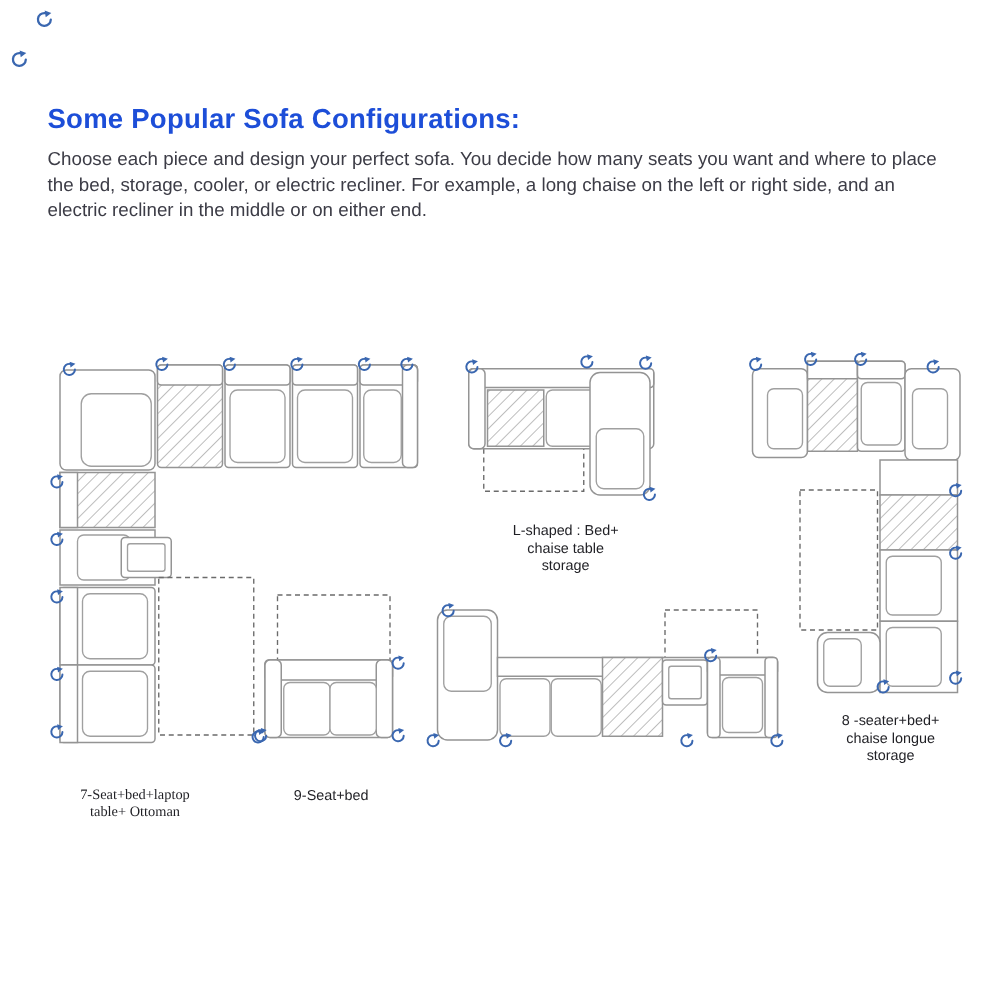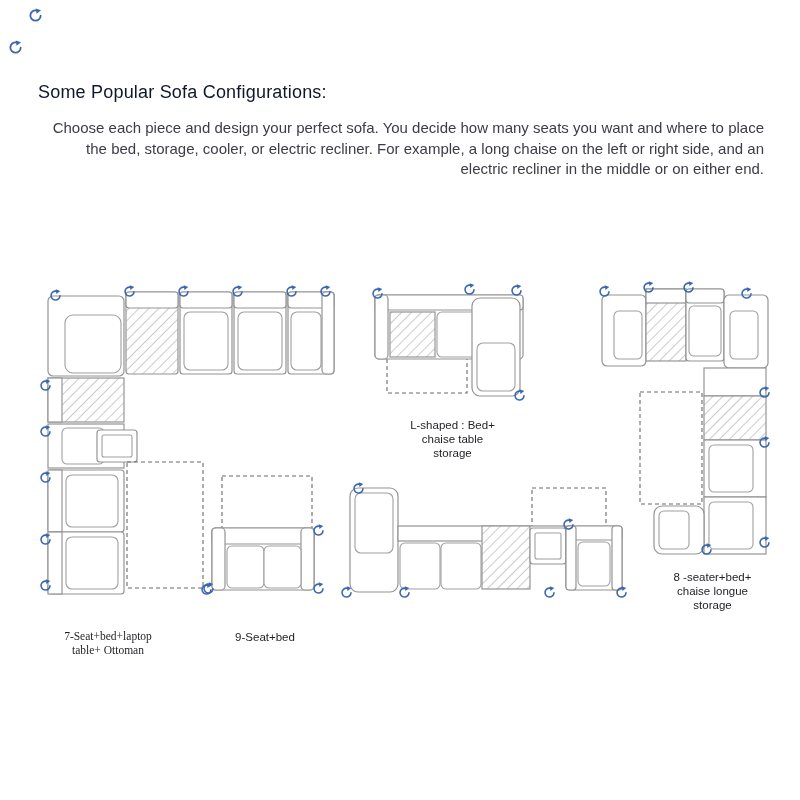--- a/index.html
+++ b/index.html
@@ -5,25 +5,25 @@
   html,body{margin:0;padding:0;background:#ffffff;}
   .page{
     position:relative;width:800px;height:800px;background:#ffffff;overflow:hidden;
     font-family:"Liberation Sans", sans-serif;
   }
   .corner-icon{position:absolute;display:block;}
   .corner-icon.a{left:28px;top:8px;}
   .corner-icon.b{left:8px;top:40px;}
   h1.title{
     position:absolute;left:38px;top:82px;margin:0;
-    font-size:18px;font-weight:normal;color:#0f172a;letter-spacing:.2px;
+    font-size:22px;font-weight:bold;color:#1d4ed8;letter-spacing:.2px;
   }
   p.desc{
     position:absolute;left:38px;top:118px;width:726px;margin:0;
-    font-size:15px;line-height:1.38;color:#3c3c46;text-align:right;
+    font-size:15px;line-height:1.38;color:#3c3c46;
   }
   figure.config{position:absolute;margin:0;padding:0;}
   .cap{
     position:absolute;margin:0;text-align:center;
     font-size:11.5px;line-height:1.22;color:#1f1f24;white-space:pre-line;
   }
   
   .st{fill:#ffffff;stroke:#949494;stroke-width:1.2;}
   .cu{fill:#ffffff;stroke:#a0a0a0;stroke-width:1.1;}
   .hat{fill:url(#hatchp);stroke:#949494;stroke-width:1.2;}

